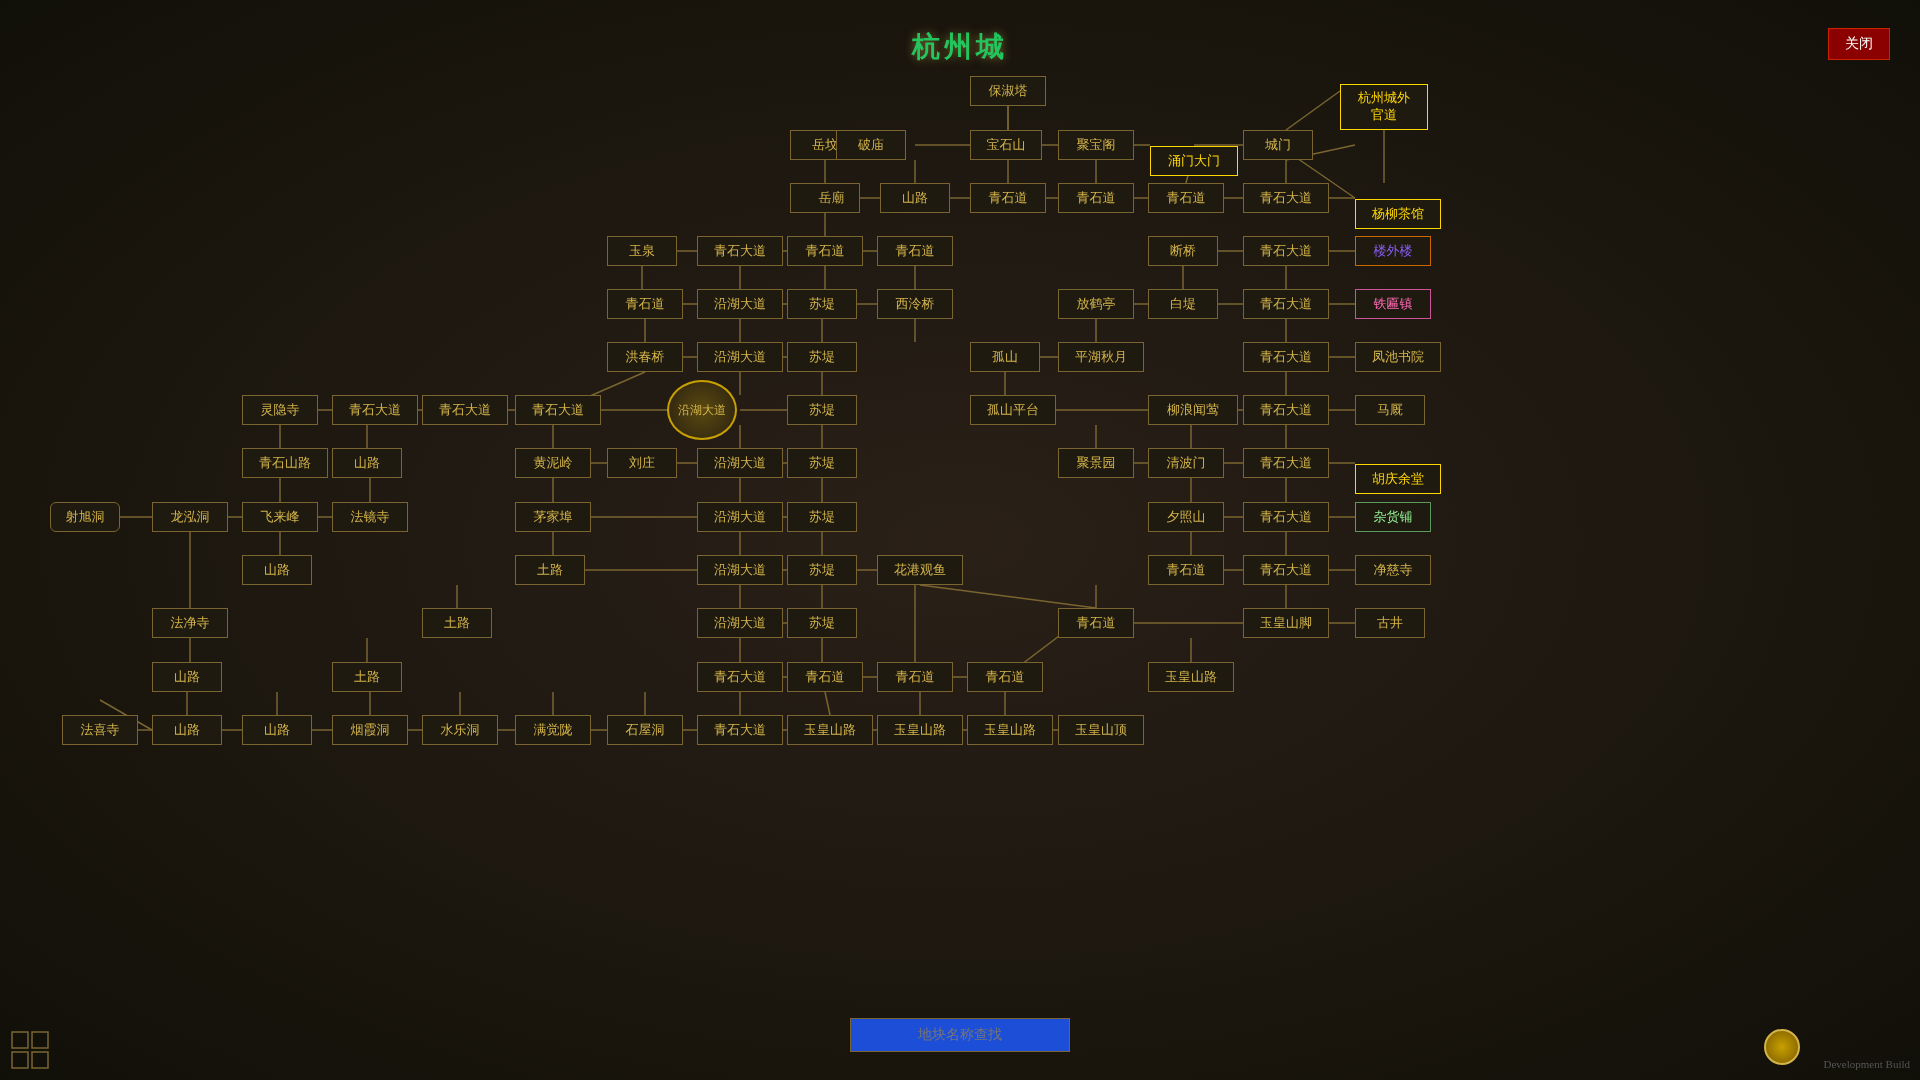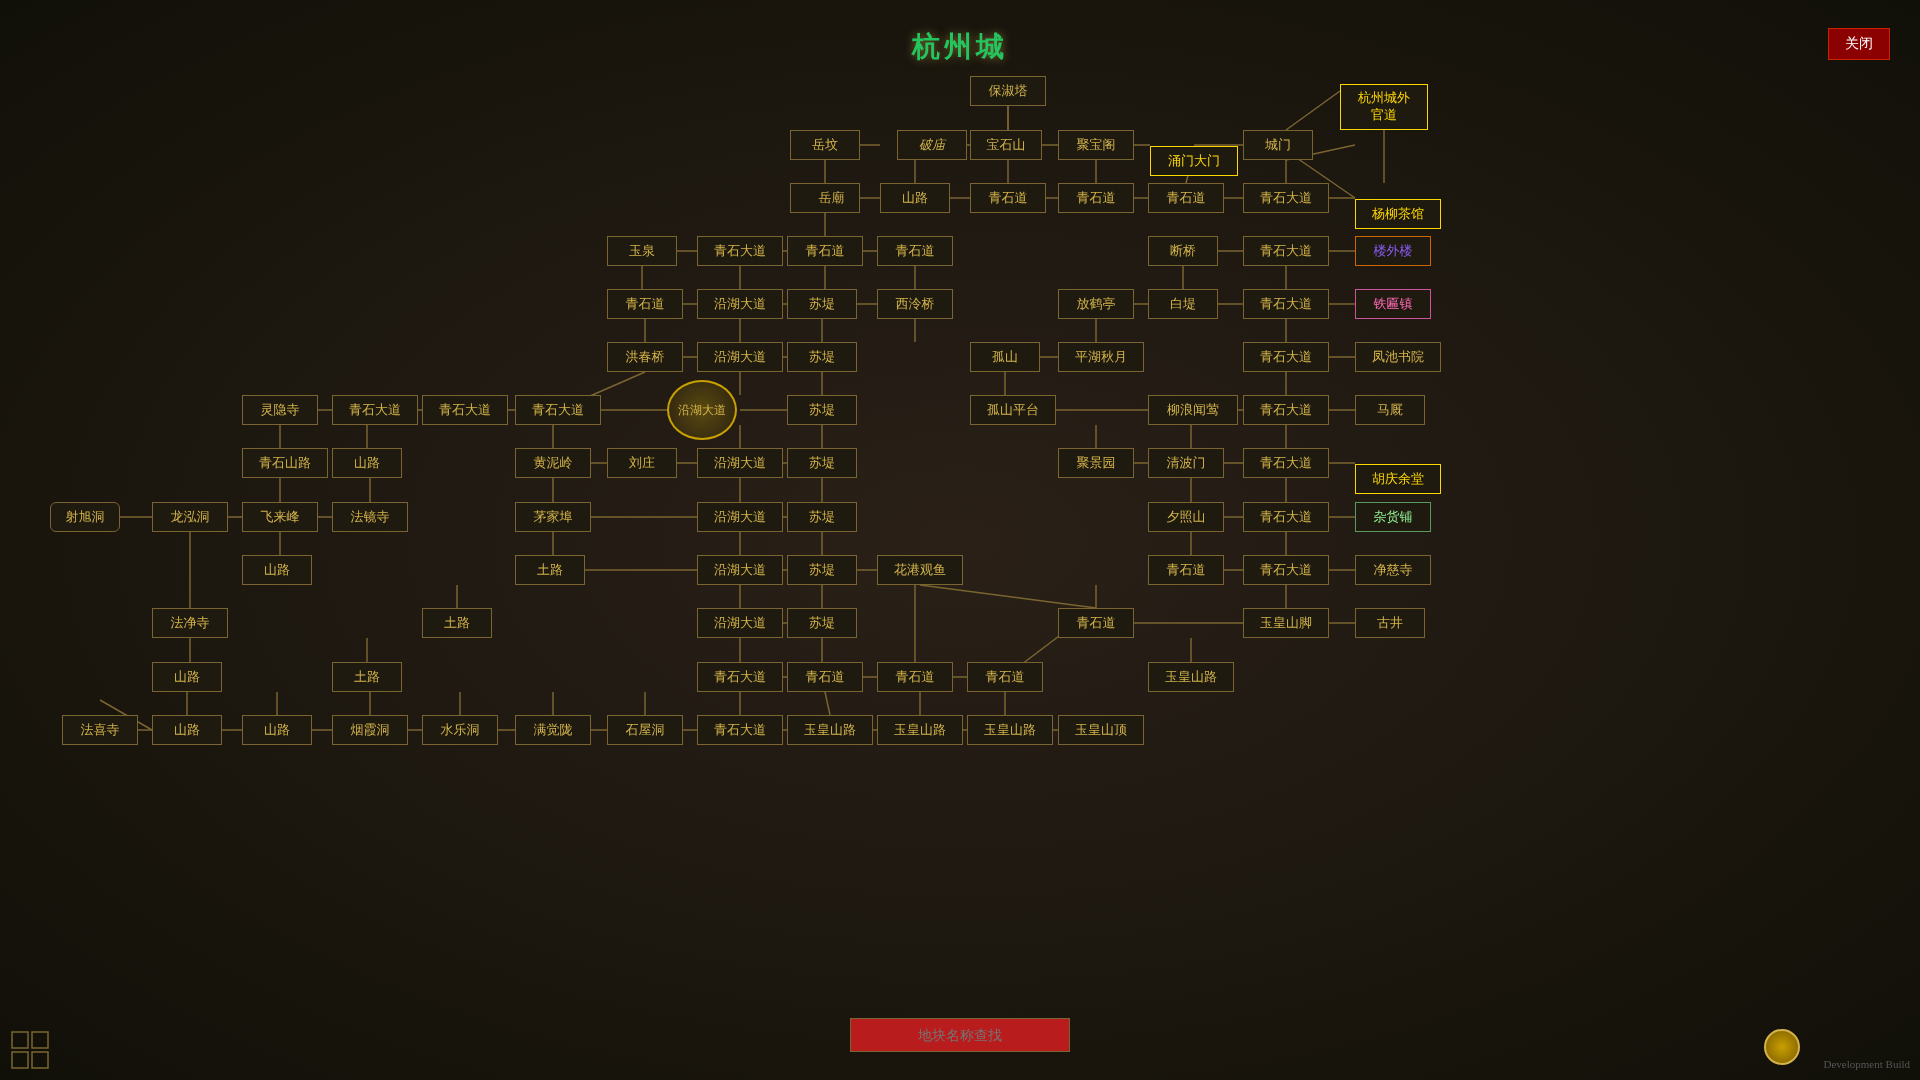--- a/index.html
+++ b/index.html
@@ -37,27 +37,27 @@
       cursor: pointer;
       font-family: 'SimSun', serif;
     }
 
     .search-box {
       position: absolute;
       bottom: 28px;
       left: 50%;
       transform: translateX(-50%);
       width: 220px;
-      background: #b91c1c;
+      background: #1d4ed8;
       border: 1px solid #7a6530;
       color: #d4b44a;
       padding: 8px 12px;
       font-size: 14px;
       text-align: center;
-      font-family: Liberation Sans, sans-serif;
+      font-family: Liberation Mono, monospace;
     }
 
     .watermark {
       position: absolute;
       bottom: 10px;
       right: 10px;
       color: #555;
       font-size: 11px;
     }
 
@@ -319,21 +319,21 @@
 
   <div class="logo"></div>
 
   <div class="watermark">
     <span>Development Build</span>
   </div>
 <div class="node" style="left: 970px; top: 76px; width: 76px;">保淑塔</div>
     <div class="node special-yellow" style="left: 1340px; top: 68px; width: 88px; white-space: pre-wrap; height: 46px; line-height: 1.3; text-align: center;">杭州城外
 官道</div>
     <div class="node" style="left: 790px; top: 130px; width: 70px;">岳坟</div>
-    <div class="node" style="left: 897px; top: 130px; width: 70px; font-style: italic;">破庙</div>
+    <div class="node" style="left: 836px; top: 130px; width: 70px;">破庙</div>
     <div class="node" style="left: 970px; top: 130px; width: 72px;">宝石山</div>
     <div class="node" style="left: 1058px; top: 130px; width: 76px;">聚宝阁</div>
     <div class="node special-yellow" style="left: 1150px; top: 130px; width: 88px;">涌门大门</div>
     <div class="node" style="left: 1243px; top: 130px; width: 70px;">城门</div>
     <div class="node" style="left: 790px; top: 183px; width: 70px; padding-left: 17px;">岳廟</div>
     <div class="node" style="left: 880px; top: 183px; width: 70px;">山路</div>
     <div class="node" style="left: 970px; top: 183px; width: 76px;">青石道</div>
     <div class="node" style="left: 1058px; top: 183px; width: 76px;">青石道</div>
     <div class="node" style="left: 1148px; top: 183px; width: 76px;">青石道</div>
     <div class="node" style="left: 1243px; top: 183px; width: 86px;">青石大道</div>

